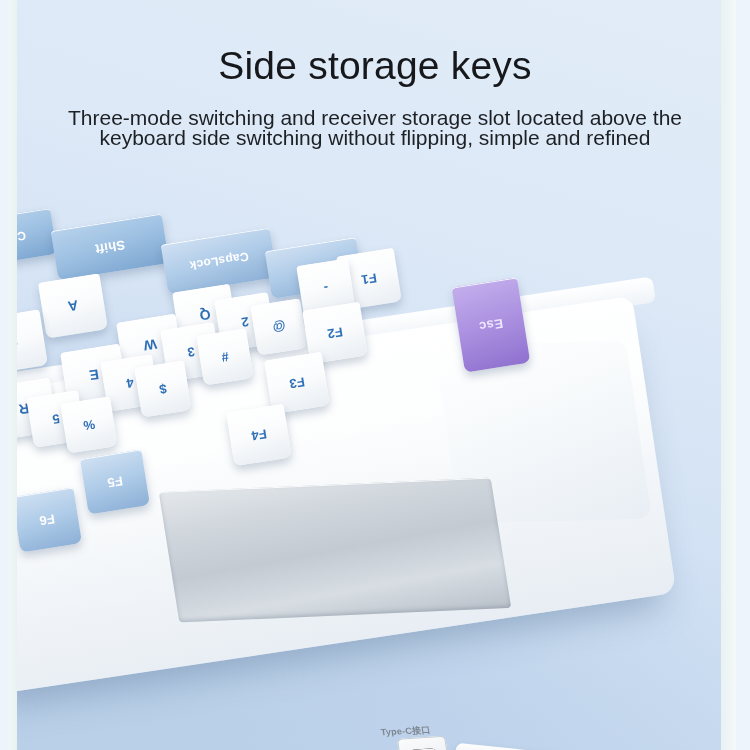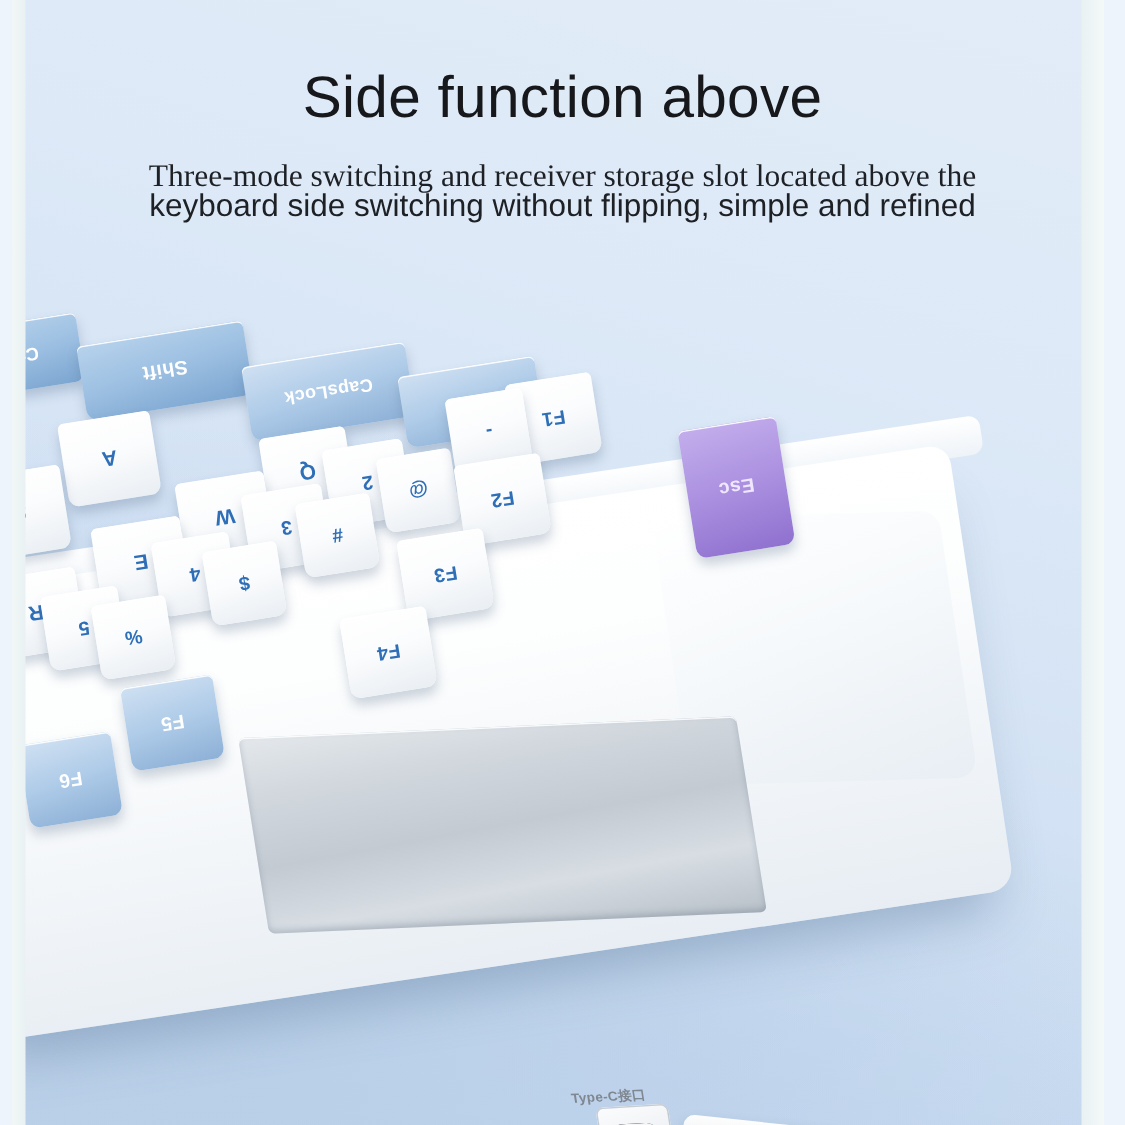--- a/index.html
+++ b/index.html
@@ -27,21 +27,21 @@
   
   .headline{
     position:absolute;left:0;right:0;top:44px;text-align:center;
     font-size:39px;line-height:44px;color:#16181b;letter-spacing:.2px;
     font-weight:400;
   }
   .subline{
     position:absolute;left:18px;right:18px;text-align:center;
     font-size:21px;line-height:27px;color:#1d2024;font-weight:400;
   }
-  .subline.l1{top:104px;font-family:Liberation Serif, serif;}
+  .subline.l1{top:104px;}
   .subline.l2{top:124px;}
 
   
   .kb-scene{position:absolute;left:-40px;top:196px;width:720px;height:560px;}
 
   
   .chassis{
     position:absolute;left:-10px;top:150px;width:700px;height:300px;
     transform:rotate(-8.5deg);
     background:linear-gradient(178deg,#ffffff 0%,#fdfefe 30%,#f3f6f9 62%,#e7edf3 100%);
@@ -217,17 +217,17 @@
       <div class="tc-hole"></div>
 
       <div class="cable-head"></div>
 
     </div>
 
     <div class="edge-strip left"></div>
     <div class="edge-strip right"></div>
   </div>
 
-  <div class="headline">Side function above</div>
+  <div class="headline">Side storage keys</div>
   <div class="subline l1">Three-mode switching and receiver storage slot located above the</div>
   <div class="subline l2">keyboard side switching without flipping, simple and refined</div>
 
 </div>
 
 </body></html>

